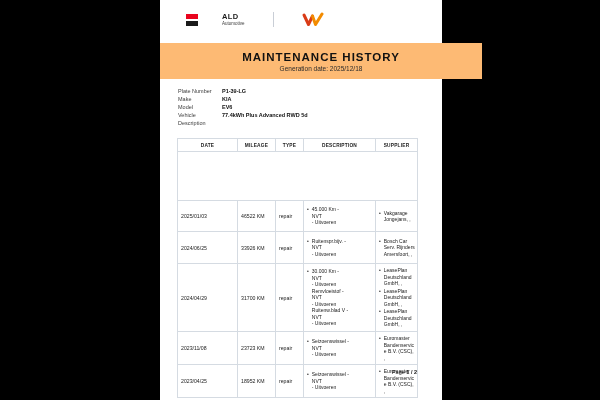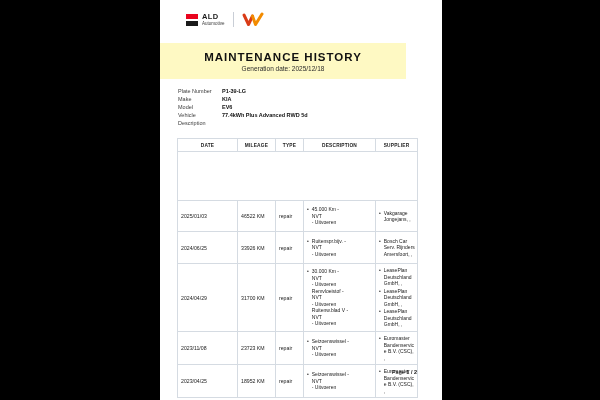--- a/index.html
+++ b/index.html
@@ -12,35 +12,35 @@
   .side-bar{position:absolute;top:0;height:400px;background:#000;}
   .side-bar.left{left:0;width:160px;}
   .side-bar.right{left:442px;width:158px;}
 
   .document{
     position:absolute;left:160px;top:0;width:282px;height:400px;
     background:#ffffff;
   }
 
   
-  .logo-row{position:absolute;top:12px;left:26px;display:flex;align-items:center;}
+  .logo-row{position:absolute;top:12px;left:26px;display:flex;align-items:center;gap:20px;}
   .sg-square{width:12px;height:12px;display:flex;flex-direction:column;margin-right:4px;}
   .sg-square .red{flex:1;background:#e9041e;}
   .sg-square .stripe{height:2px;background:#ffffff;}
   .sg-square .black{flex:1;background:#1a1a1a;}
   .ald-text{display:flex;flex-direction:column;line-height:1;}
   .ald-brand{font-size:7.5px;font-weight:bold;color:#1a1a1a;letter-spacing:.4px;}
   .ald-sub{font-size:4.5px;color:#3a3a3a;margin-top:1px;}
   .logo-divider{width:1px;height:15px;background:#c9ced6;margin:0 8px;}
   .w-icon{display:block;}
 
   
   .title-band{
-    position:absolute;top:43px;left:0;width:246px;height:36px;
-    background:#fef9c3;display:flex;flex-direction:column;
+    position:absolute;top:43px;left:0;width:322px;height:36px;
+    background:#fdba74;display:flex;flex-direction:column;
     align-items:center;justify-content:center;
   }
   .doc-title{font-size:11.5px;font-weight:bold;color:#111;letter-spacing:1px;}
   .gen-date{font-size:6.5px;color:#2b2b2b;margin-top:2px;}
 
   
   .vehicle-info{position:absolute;top:87px;left:18px;}
   .v-row{display:flex;line-height:8px;}
   .v-label{width:44px;font-size:5.5px;color:#3c3c3c;}
   .v-value{font-size:5.5px;font-weight:bold;color:#111;}

